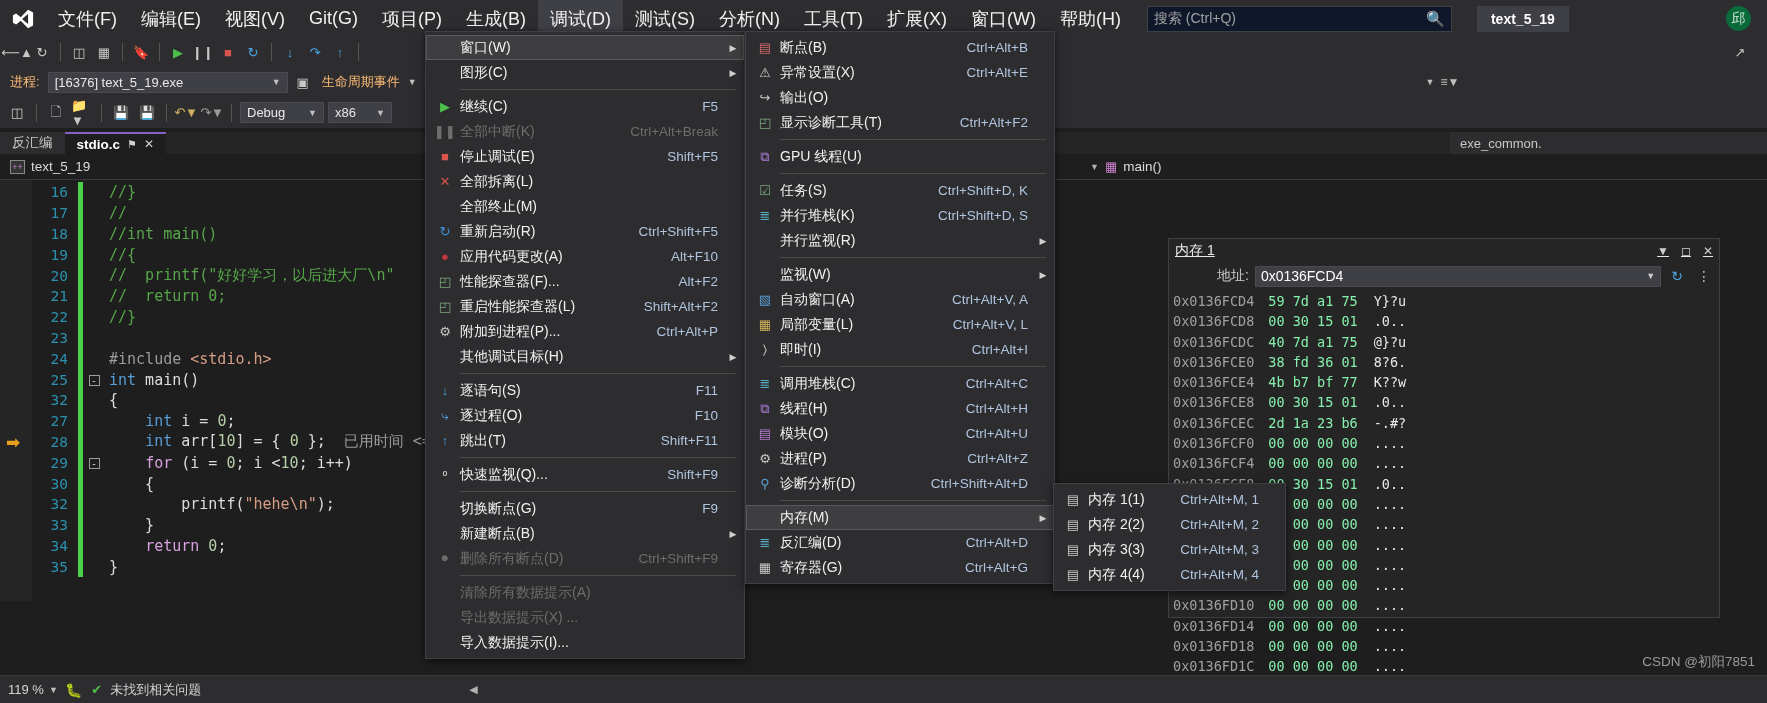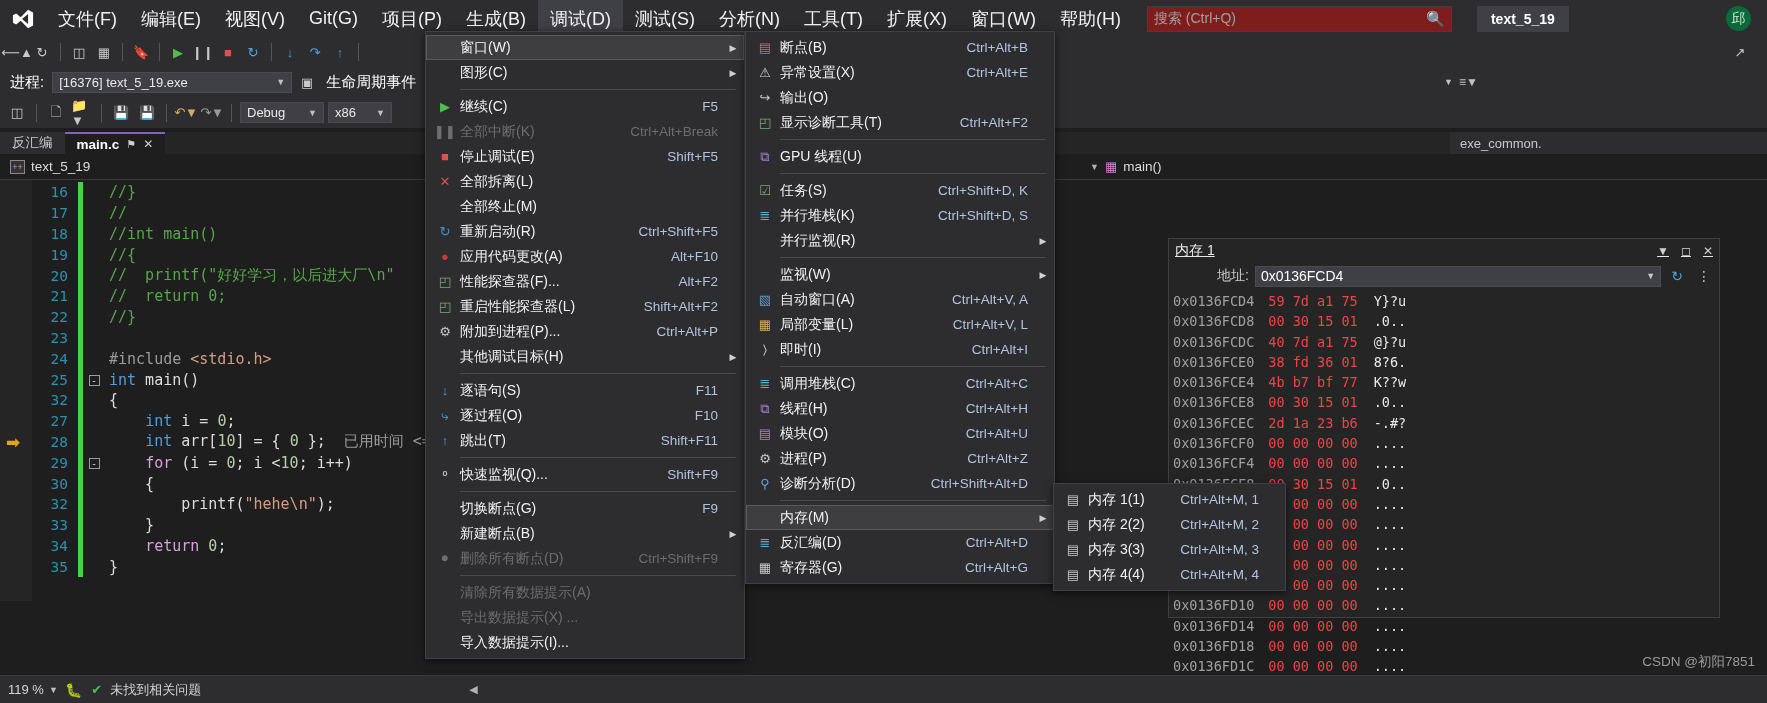--- a/index.html
+++ b/index.html
@@ -17,21 +17,21 @@
     position:absolute; left:0; top:0; width:1767px; height:37px;
     background:#2d2d30; display:flex; align-items:center;
   }
   .vs-logo { width:46px; height:37px; display:flex; align-items:center; justify-content:center; }
   .menu-item {
     height:37px; padding:0 12px; display:flex; align-items:center;
     font-size:18px; color:#f1f1f1; white-space:nowrap; cursor:default;
   }
   .menu-item.active { background:#3f3f46; }
   .search-box {
-    margin-left:14px; width:305px; height:26px; background:#7f1d1d;
+    margin-left:14px; width:305px; height:26px; background:#0f172a;
     border:1px solid #3f3f46; display:flex; align-items:center;
     padding:0 6px; font-size:14px; color:#a0a0a0;
   }
   .search-box .mag { margin-left:auto; color:#d0d0d0; font-size:15px; }
   .proj-chip {
     margin-left:25px; height:26px; padding:0 14px; background:#3f3f46;
     display:flex; align-items:center; font-size:14px; font-weight:bold; color:#fff;
   }
   .avatar {
     position:absolute; right:16px; top:6px; width:25px; height:25px; border-radius:50%;
@@ -52,21 +52,21 @@
   .toolbar3 {
     position:absolute; left:0; top:97px; width:1767px; height:31px;
     background:#2d2d30; display:flex; align-items:center; padding-left:6px; gap:4px;
     font-size:13px;
   }
   .tb-ico {
     width:22px; height:22px; display:flex; align-items:center; justify-content:center;
     font-size:13px; color:#c8c8c8;
   }
   .tb-sep { width:1px; height:18px; background:#555; margin:0 4px; }
-  .tb-label { font-size:15px; color:#ffffff; padding:0 4px;text-align:center; }
+  .tb-label { font-size:13px; color:#fdba74; padding:0 4px;text-align:center; }
   .combo {
     height:21px; background:#3f3f46; border:1px solid #4a4a50; display:flex;
     align-items:center; padding:0 6px; font-size:13px; color:#e8e8e8; gap:5px;
   }
   .combo .caret { margin-left:auto; font-size:9px; color:#c0c0c0; }
 
   
   .editor-tabs {
     position:absolute; left:0; top:132px; width:1767px; height:22px;
     background:#252526; display:flex; align-items:flex-end;
@@ -164,21 +164,21 @@
     display:flex; align-items:center; padding:0 5px; font-size:14px; color:#fff;
   }
   .memaddr .fld .vcaret { margin-left:auto; font-size:9px; color:#c8c8c8; }
   .memaddr .ricon { color:#4aa3e0; font-size:14px; padding:0 4px; }
   .memrows {
     font-family:"DejaVu Sans Mono","Liberation Mono",monospace; font-size:13.5px;
     padding:2px 0 0 4px; line-height:20.3px;
   }
   .memrow { display:flex; gap:0; white-space:pre; }
   .memrow .ad { color:#a0a0a0; }
-  .memrow .hx { color:#ef4444; padding-left:14px; }
+  .memrow .hx { color:#86efac; padding-left:14px; }
   .memrow .as { color:#e8e8e8; padding-left:16px; }
 
   .watermark {
     position:absolute; right:12px; bottom:32px; font-size:13.5px; color:#9a9a9a; z-index:60;
   }
   .rt-panel-edge {
     position:absolute; left:1450px; top:132px; width:317px; height:22px;
     background:#2d2d30; display:flex; align-items:center; font-size:13px; color:#c8c8c8;
     padding-left:10px;
   }
@@ -308,21 +308,21 @@
       <span class="caret">▼</span>
     </div>
   </div>
 
   <div class="editor-tabs">
     <div id="editor-tabs-host" style="display:flex; align-items:flex-end;">
         <div class="etab">
           <span>反汇编</span>
         </div>
         <div class="etab sel">
-          <span>main.c</span>
+          <span>stdio.c</span>
           <span class="tpin">⚑</span>
           <span class="tclose">✕</span>
         </div>
       </div>
   </div>
   <div class="rt-panel-edge">
     <span>exe_common.</span>
   </div>
 
   <div class="nav-bar">

